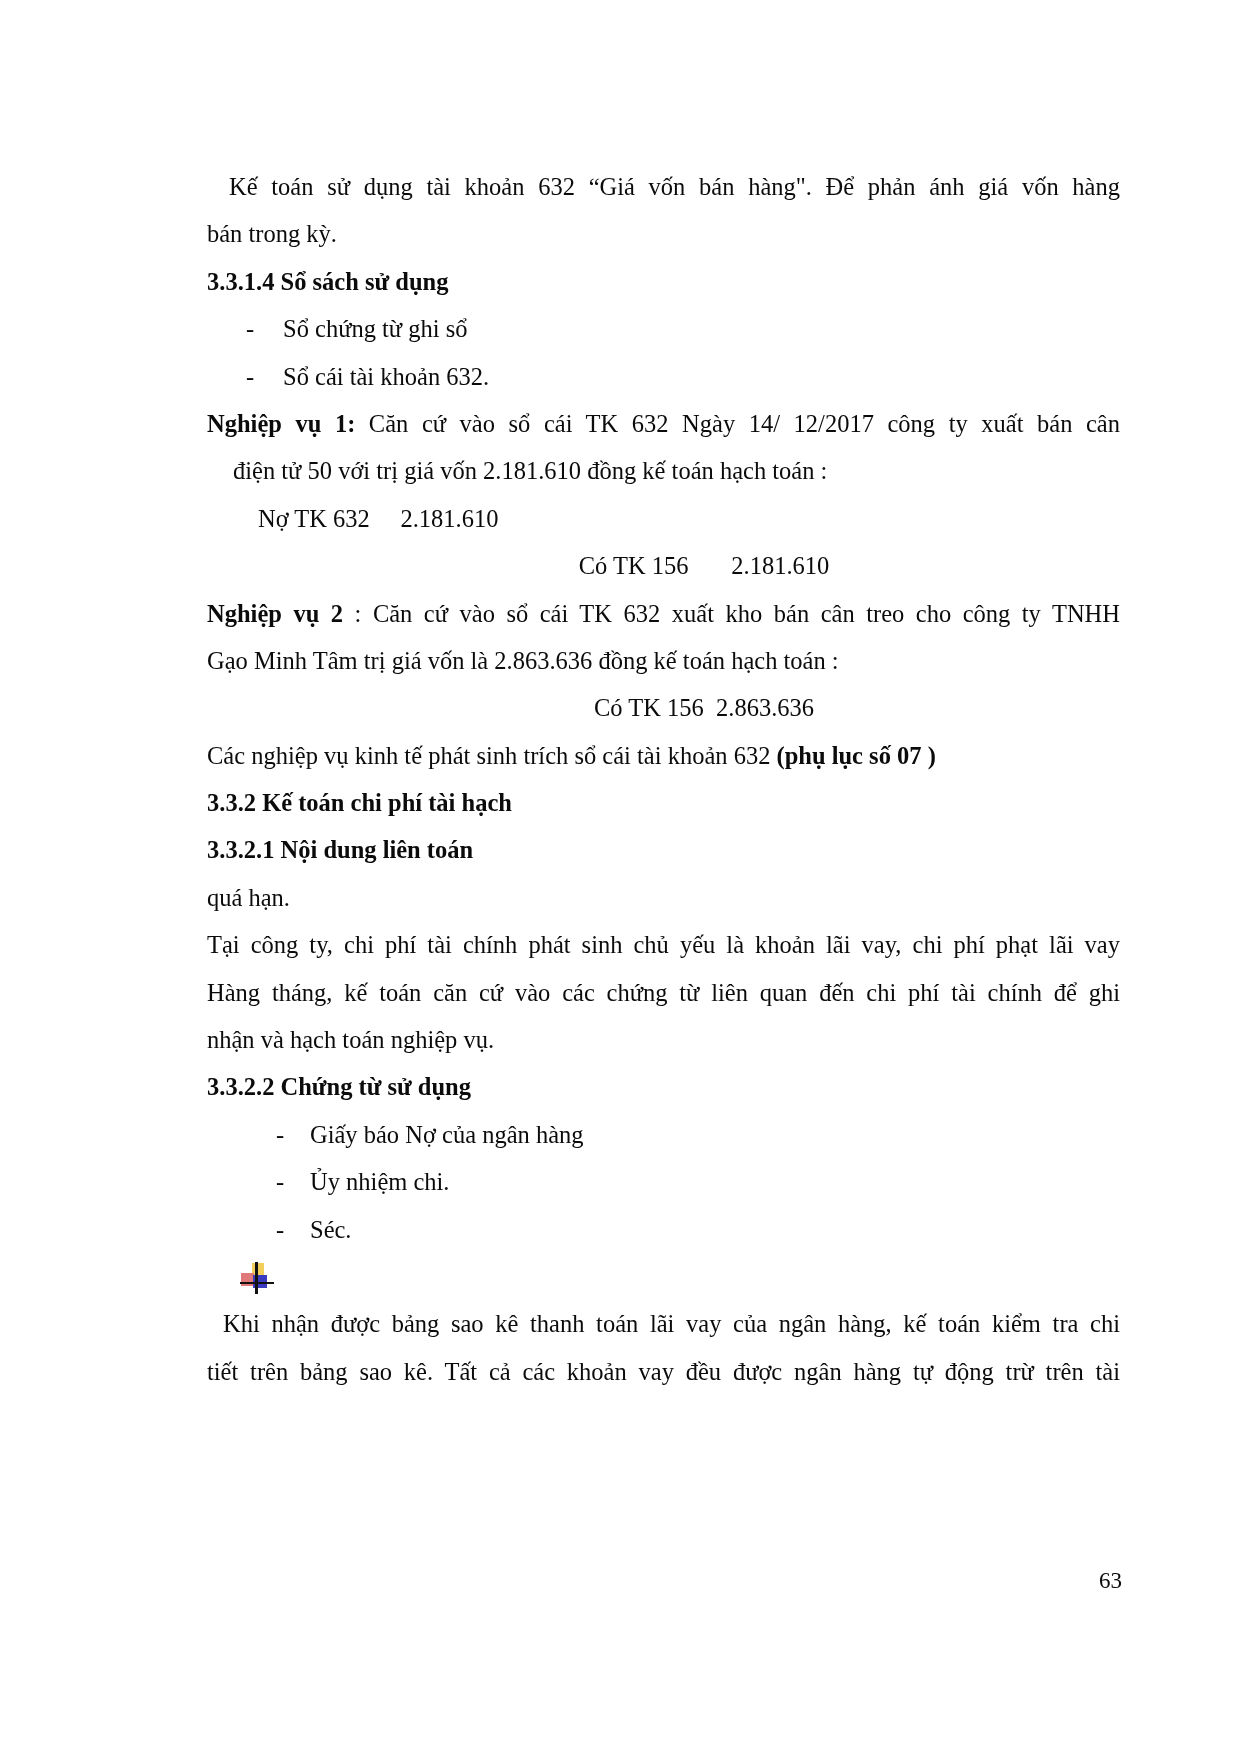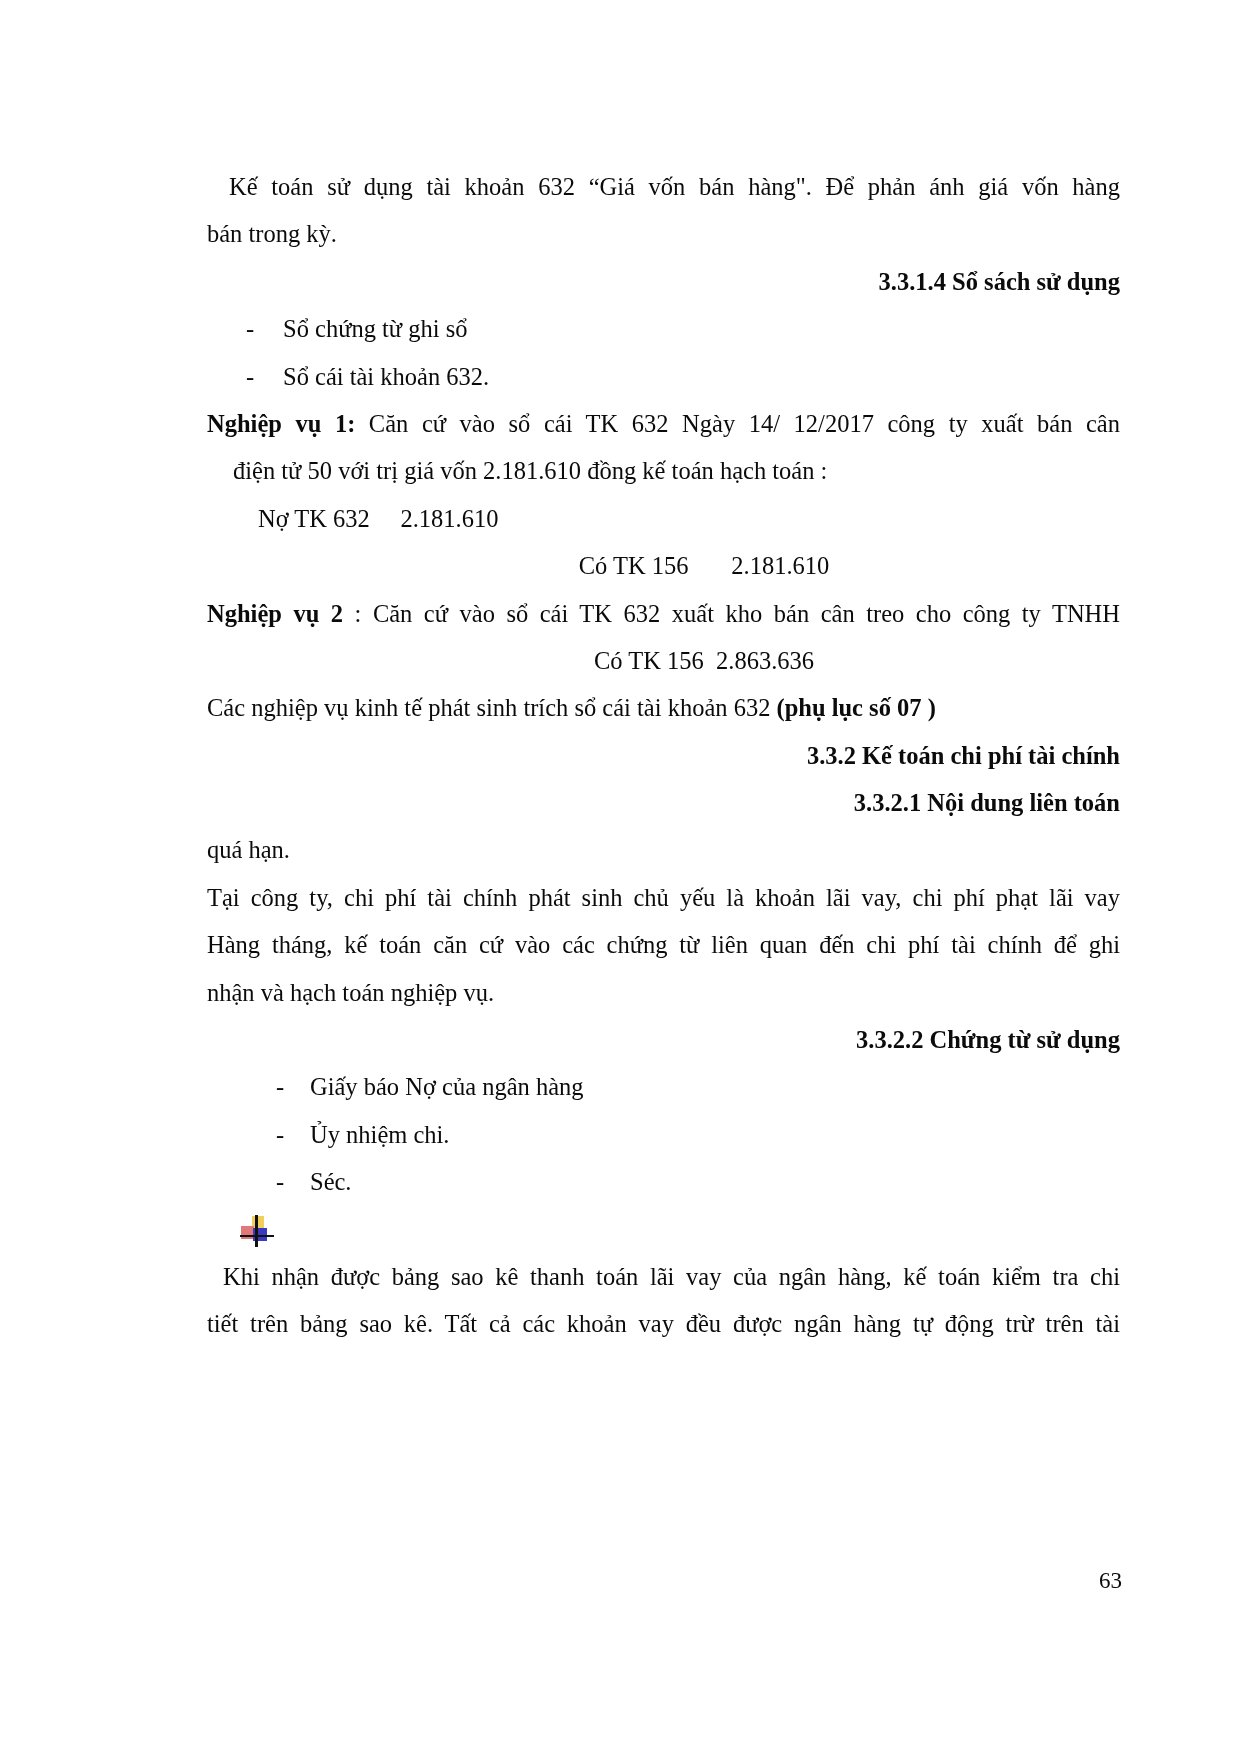--- a/index.html
+++ b/index.html
@@ -17,21 +17,21 @@
     width:913px;
   }
   .ln{
     position:relative;
     height:47.4px;
     line-height:47.4px;
     font-size:24.5px;
     white-space:normal;
   }
   .j{ text-align:justify; text-align-last:justify; }
-  .b{ font-weight:bold;text-align:right; }
+  .b{ font-weight:bold; }
   .i1{ text-indent:22px; }      
   .h7{ padding-left:26px; }     
   .i26{ text-indent:16px; }     
   .e1{ padding-left:51px; white-space:pre; }  
   .e2{ padding-left:81px; white-space:pre;text-align:center; }  
   .l1{ padding-left:76px; }
   .l1 .dash{ position:absolute; left:39px; }
   .l2{ padding-left:103px; }
   .l2 .dash{ position:absolute; left:69px; }
   .flagline{ padding-left:78px; }
@@ -75,28 +75,29 @@
     <span class="b">Nghiệp vụ 1:</span><span> Căn cứ vào sổ cái TK 632 Ngày 14/ 12/2017 công ty xuất bán cân</span>
   </div>
   <div class="ln h7">điện tử 50 với trị giá vốn 2.181.610 đồng kế toán hạch toán :</div>
 
   <div class="ln e1">Nợ TK 632     2.181.610</div>
   <div class="ln e2">Có TK 156       2.181.610</div>
 
   <div class="ln j">
     <span class="b">Nghiệp vụ 2</span><span> : Căn cứ vào sổ cái TK 632 xuất kho bán cân treo cho công ty TNHH</span>
   </div>
+  <div class="ln">Gạo Minh Tâm trị giá vốn là 2.863.636 đồng kế toán hạch toán :</div>
 
   <div class="ln e2">Có TK 156  2.863.636</div>
 
   <div class="ln">
     <span>Các nghiệp vụ kinh tế phát sinh trích sổ cái tài khoản 632 </span><span class="b">(phụ lục số 07 )</span>
   </div>
 
-  <div class="ln b">3.3.2 Kế toán chi phí tài chính</div>
+  <div class="ln b">3.3.2 Kế toán chi phí tài hạch</div>
   <div class="ln b">3.3.2.1 Nội dung liên toán</div>
 
   <div class="ln">quá hạn.</div>
   <div class="ln j">Tại công ty, chi phí tài chính phát sinh chủ yếu là khoản lãi vay, chi phí phạt lãi vay</div>
   <div class="ln j">Hàng tháng, kế toán căn cứ vào các chứng từ liên quan đến chi phí tài chính để ghi</div>
   <div class="ln">nhận và hạch toán nghiệp vụ.</div>
 
   <div class="ln b">3.3.2.2 Chứng từ sử dụng</div>
 
   <div class="ln l2">

